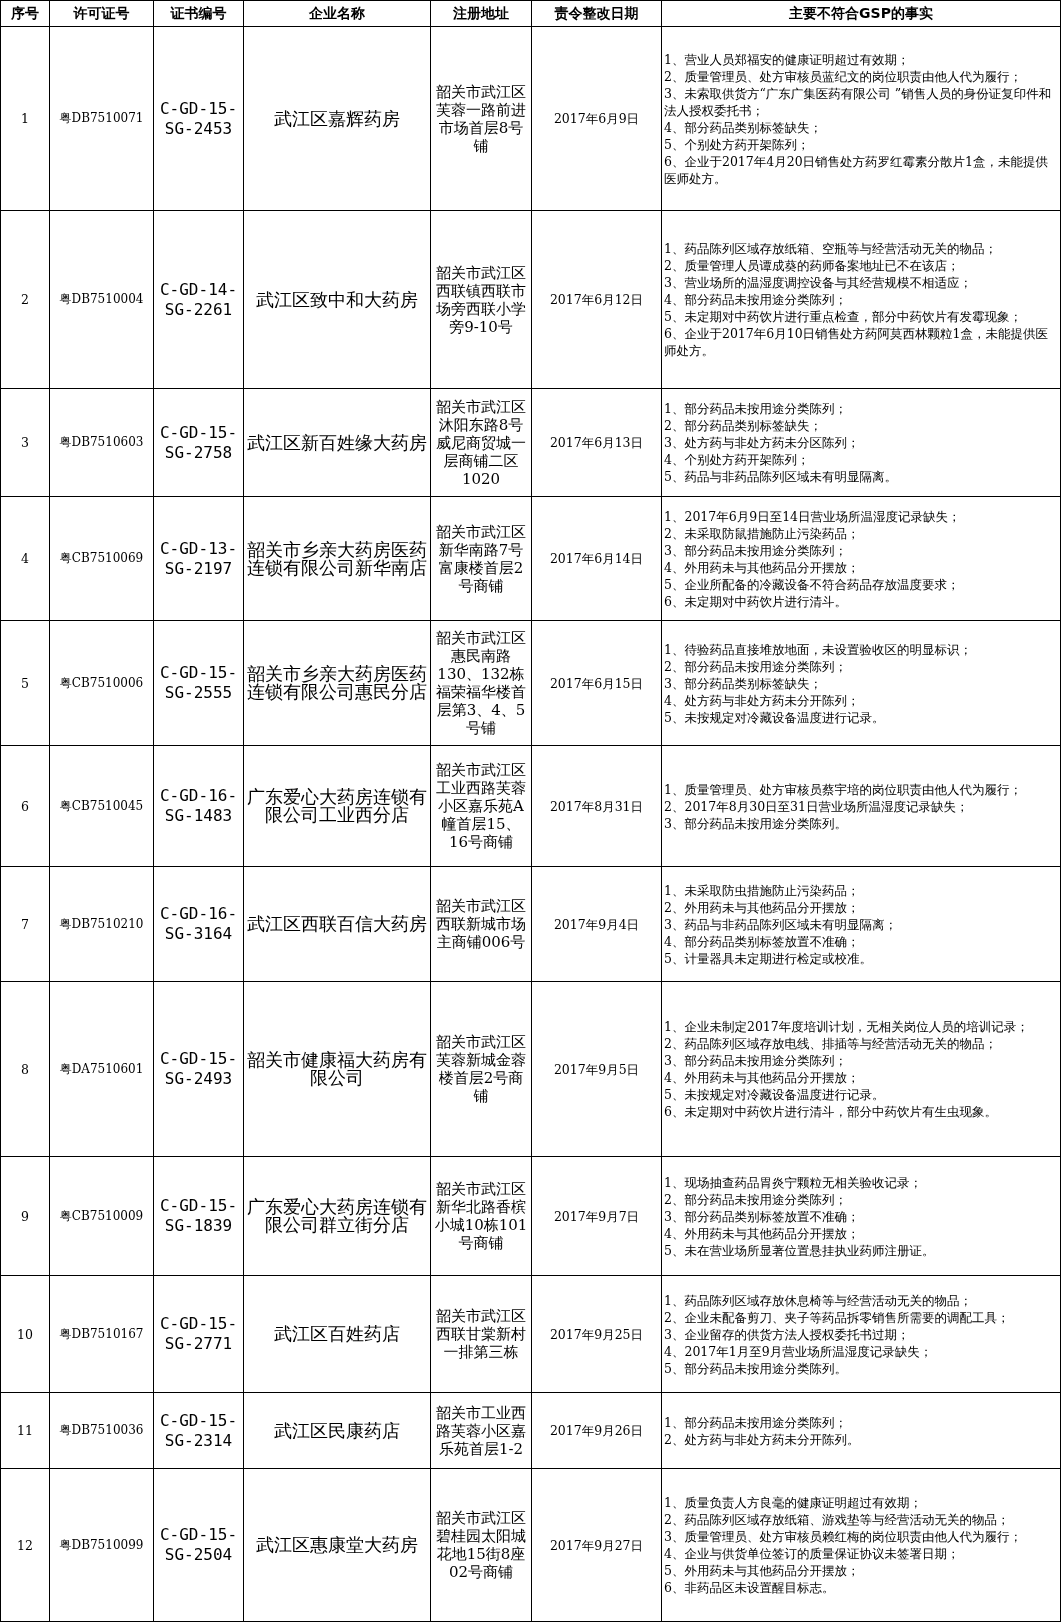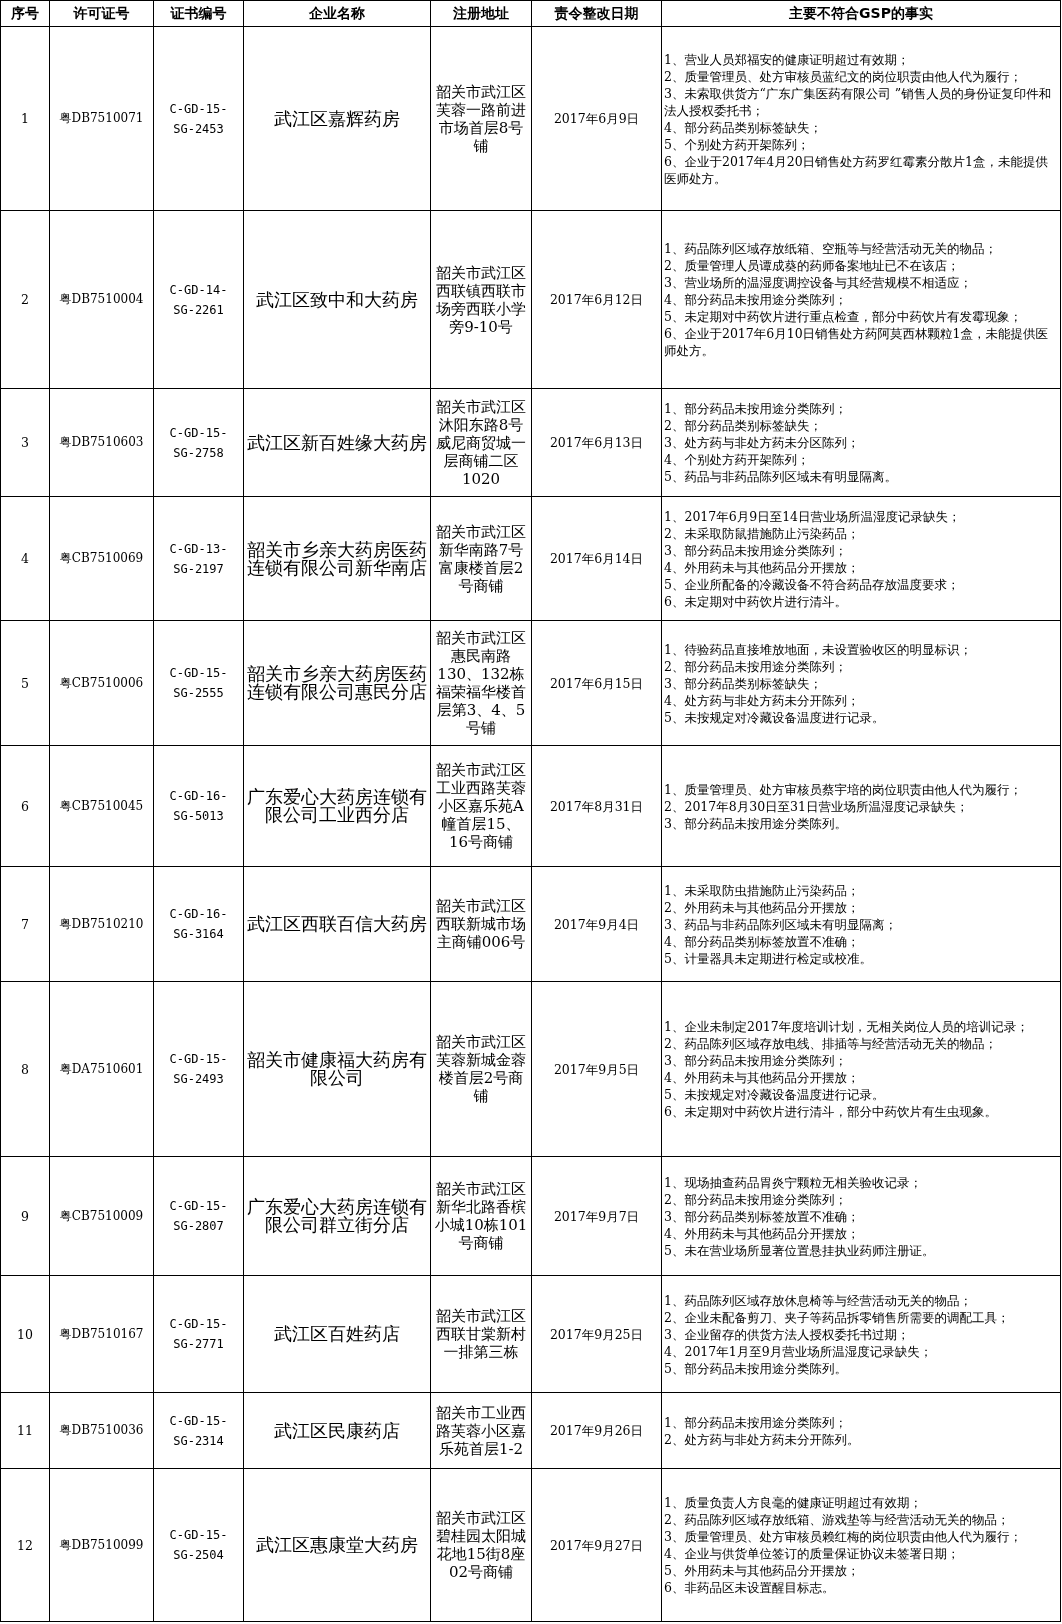--- a/index.html
+++ b/index.html
@@ -5,21 +5,21 @@
   html, body { margin: 0; padding: 0; background: #ffffff; }
   body { width: 1062px; height: 1624px; overflow: hidden; font-family: "DejaVu Serif", "Liberation Serif", serif; color: #000; }
   table { border-collapse: collapse; table-layout: fixed; width: 1060px; margin: 0; }
   td, th { border: 1.5px solid #000; padding: 0 2px; vertical-align: middle; font-size: 12.5px; line-height: 17px; }
   th { font-family: "DejaVu Sans", "Liberation Sans", sans-serif; font-weight: bold; font-size: 14px; height: 25px; text-align: center; padding: 0; }
   td.c { text-align: center; }
   td.facts { text-align: left; padding: 1px 2px; margin-top: 43px; }
   td.facts div { white-space: normal; word-break: break-all; }
   td.addr { text-align: center; line-height: 18px; font-size: 15px; padding: 0 1px; }
   td.name { text-align: center; font-size: 18px; line-height: 18px; }
-  td.cert { text-align: center; font-family: "DejaVu Sans Mono", "Liberation Mono", monospace; font-size: 12px; line-height: 20px; }
+  td.cert { text-align: center; font-family: "DejaVu Sans Mono", "Liberation Mono", monospace; font-size: 16px; line-height: 20px; }
   td.lic { text-align: center; font-size: 12px; white-space: nowrap; padding: 0; }
   td.date { text-align: center; font-size: 12.5px; white-space: nowrap; padding: 0; }
 </style>
 </head>
 <body>
 
 <table>
   <colgroup>
     <col style="width:49px">
     <col style="width:104px">
@@ -132,21 +132,21 @@
           <div>3、部分药品类别标签缺失；</div>
           <div>4、处方药与非处方药未分开陈列；</div>
           <div>5、未按规定对冷藏设备温度进行记录。</div>
         </td>
       </tr>
       <tr style="height: 121px;">
         <td class="c">6</td>
         <td class="lic">粤CB7510045</td>
         <td class="cert">
           <div>C-GD-16-</div>
-          <div>SG-5013</div>
+          <div>SG-1483</div>
         </td>
         <td class="name">广东爱心大药房连锁有限公司工业西分店</td>
         <td class="addr">韶关市武江区工业西路芙蓉小区嘉乐苑A幢首层15、16号商铺</td>
         <td class="date">2017年8月31日</td>
         <td class="facts">
           <div>1、质量管理员、处方审核员蔡宇培的岗位职责由他人代为履行；</div>
           <div>2、2017年8月30日至31日营业场所温湿度记录缺失；</div>
           <div>3、部分药品未按用途分类陈列。</div>
         </td>
       </tr>
@@ -185,21 +185,21 @@
           <div>4、外用药未与其他药品分开摆放；</div>
           <div>5、未按规定对冷藏设备温度进行记录。</div>
           <div>6、未定期对中药饮片进行清斗，部分中药饮片有生虫现象。</div>
         </td>
       </tr>
       <tr style="height: 119px;">
         <td class="c">9</td>
         <td class="lic">粤CB7510009</td>
         <td class="cert">
           <div>C-GD-15-</div>
-          <div>SG-2807</div>
+          <div>SG-1839</div>
         </td>
         <td class="name">广东爱心大药房连锁有限公司群立街分店</td>
         <td class="addr">韶关市武江区新华北路香槟小城10栋101号商铺</td>
         <td class="date">2017年9月7日</td>
         <td class="facts">
           <div>1、现场抽查药品胃炎宁颗粒无相关验收记录；</div>
           <div>2、部分药品未按用途分类陈列；</div>
           <div>3、部分药品类别标签放置不准确；</div>
           <div>4、外用药未与其他药品分开摆放；</div>
           <div>5、未在营业场所显著位置悬挂执业药师注册证。</div>

